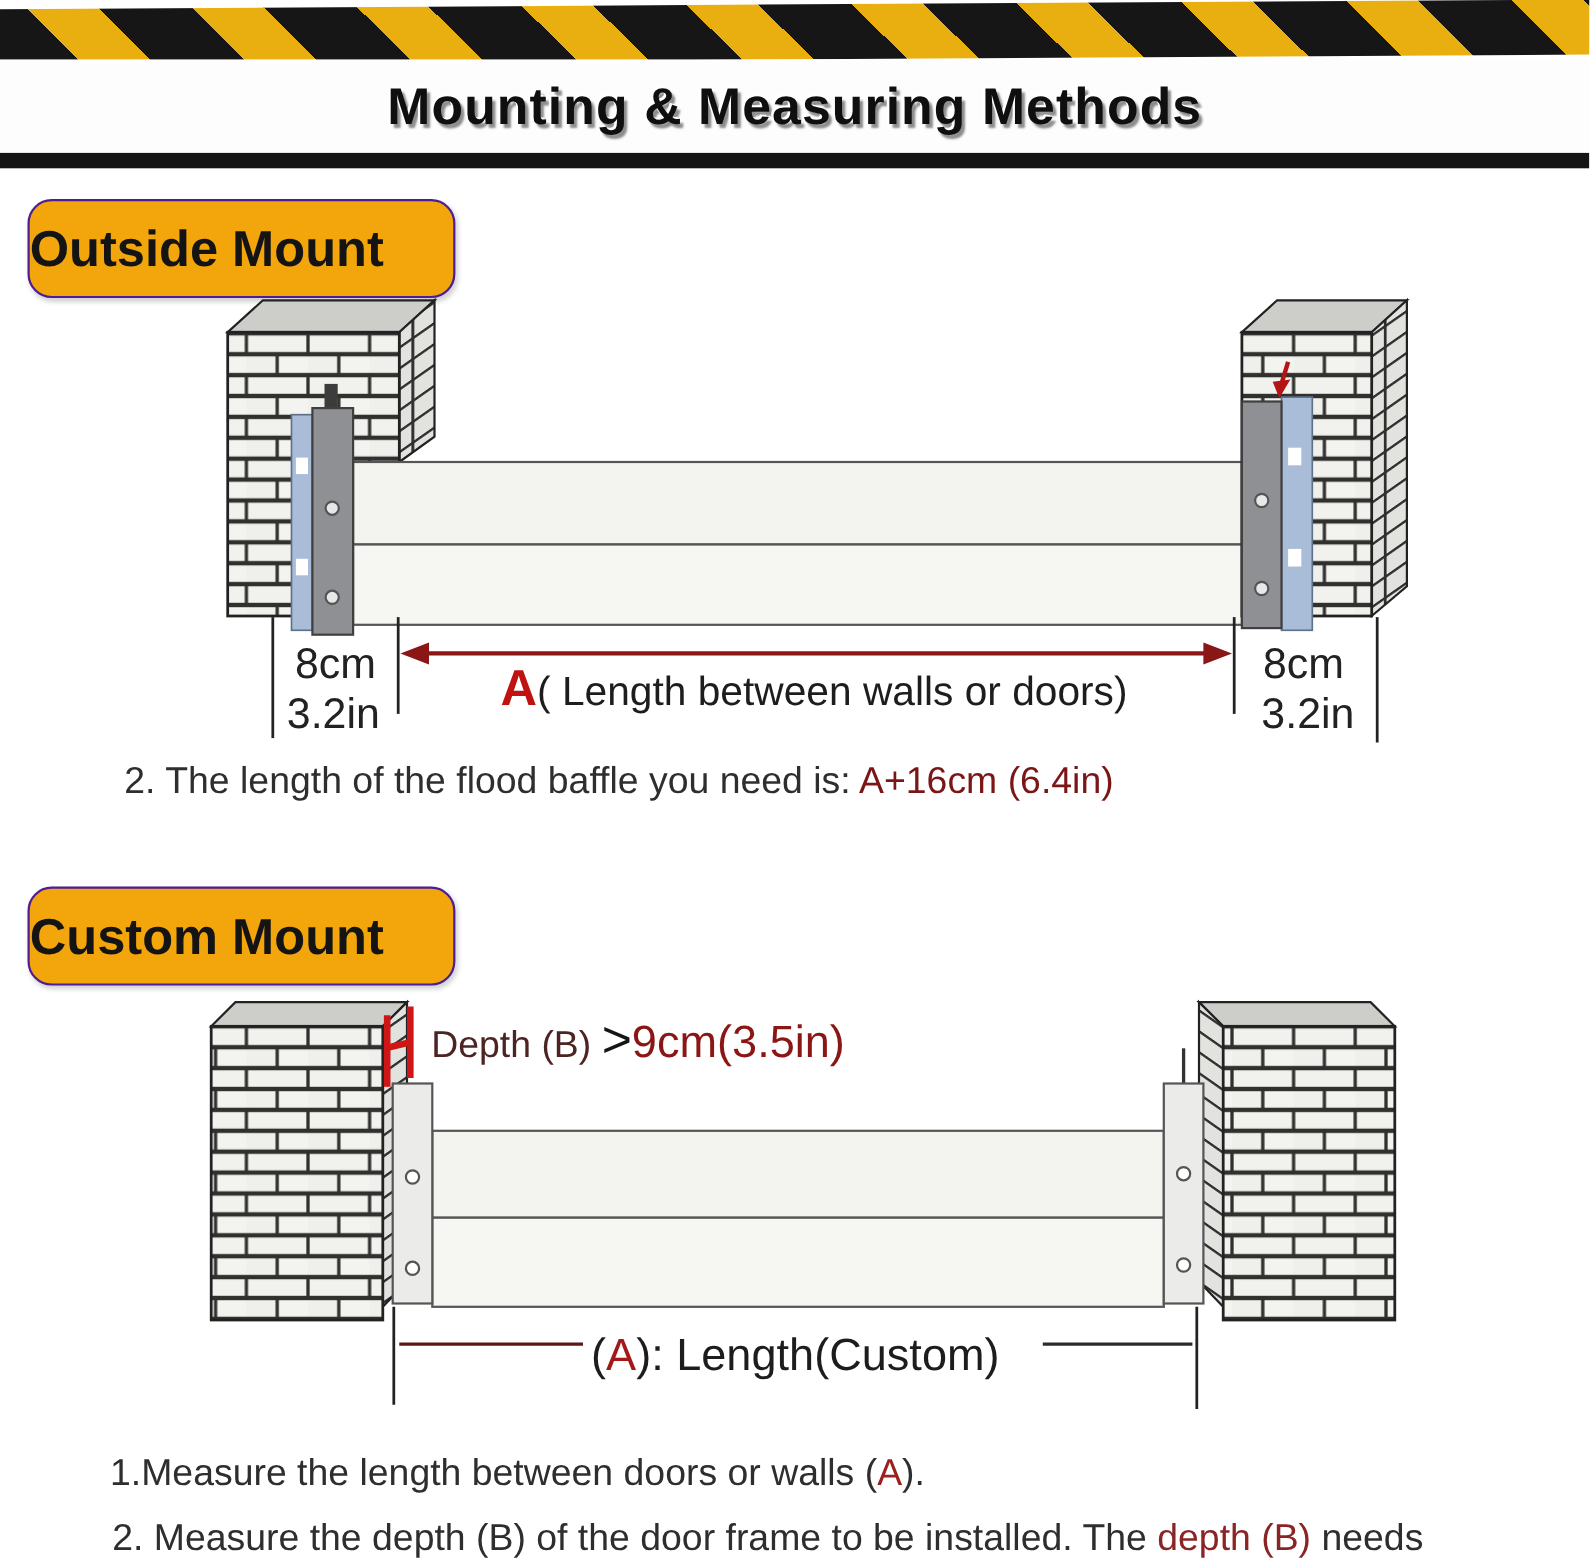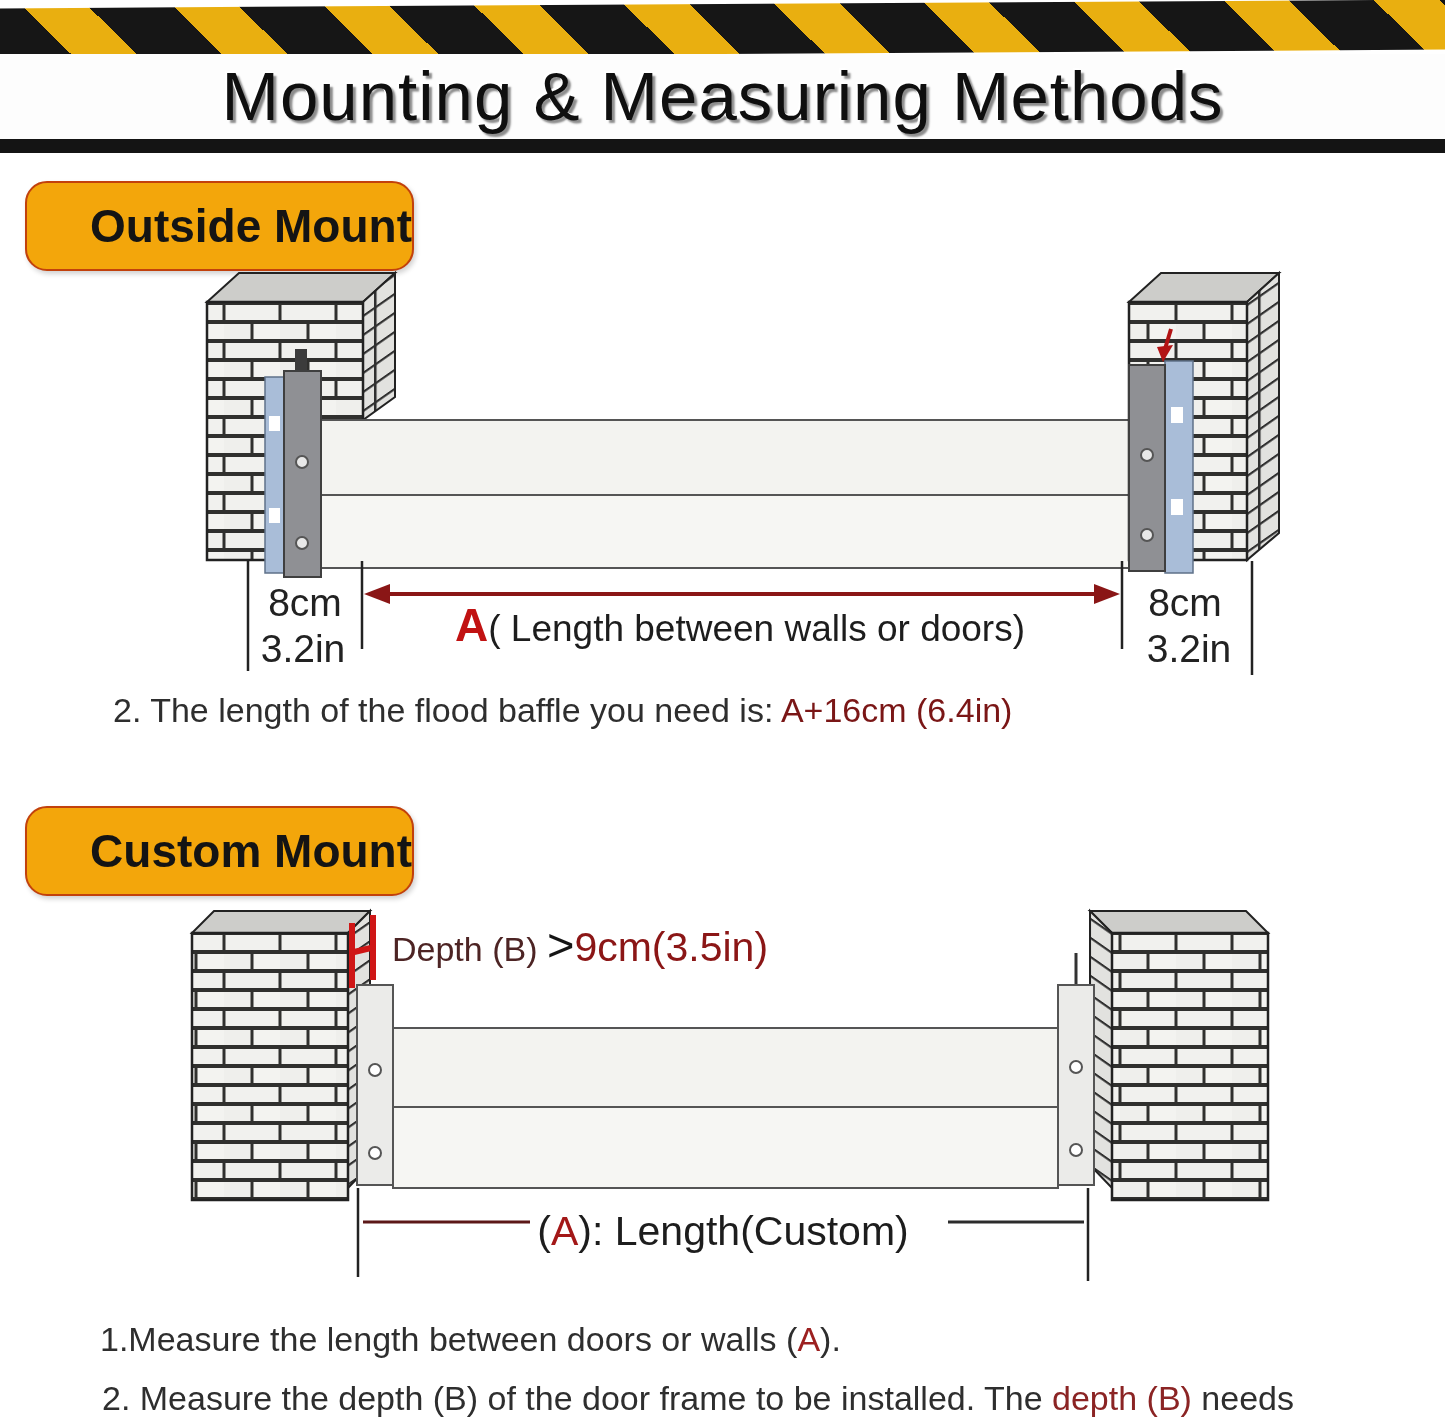--- a/index.html
+++ b/index.html
@@ -5,27 +5,27 @@
   html,body{margin:0;padding:0;background:#fff;}
   .page{position:relative;width:1445px;height:1421px;background:#fff;overflow:hidden;
         font-family:"Liberation Sans",sans-serif;}
 
   
   .hazard-band{position:absolute;left:-10px;top:4px;width:1465px;height:50px;
     background:repeating-linear-gradient(45deg,#161616 0 60px,#e9af10 60px 106px);
     transform:rotate(-0.35deg);}
   .title-band{position:absolute;left:0;top:54px;width:1445px;height:85px;background:#fdfdfd;
     display:flex;align-items:center;justify-content:center;}
-  .title-band h1{margin:0;font-size:69px;font-weight:normal;color:#0f0f0f;letter-spacing:1px;
+  .title-band h1{margin:0;font-size:47px;font-weight:bold;color:#0f0f0f;letter-spacing:1px;
     text-shadow:-2px -2px 0 #ffffff,3px 3px 2px rgba(0,0,0,0.45);}
   .title-underline{position:absolute;left:0;top:139px;width:1445px;height:14px;background:#141414;}
 
   
   .pill{position:absolute;left:25px;width:385px;height:86px;background:#f3a60b;
-    border:2px solid #c2410c;border-radius:22px;display:flex;align-items:center;justify-content:flex-end;
+    border:2px solid #4c1d95;border-radius:22px;display:flex;align-items:center;justify-content:flex-start;
     box-shadow:2px 3px 5px rgba(0,0,0,0.18);}
   .pill span{font-size:46px;font-weight:600;color:#141414;}
   .pill-outside{top:181px;}
   .pill-inside{top:806px;}
 
   
   .diagram{position:absolute;left:0;}
   .diagram-outside{top:265px;}
   .diagram-inside{top:895px;}
   .diagram text{font-family:"Liberation Sans",sans-serif;}

